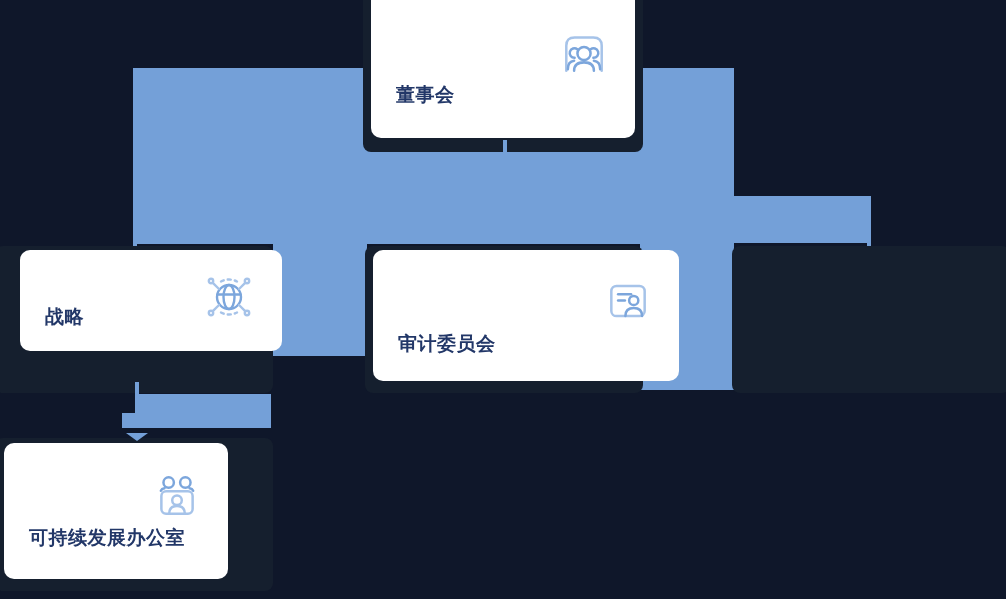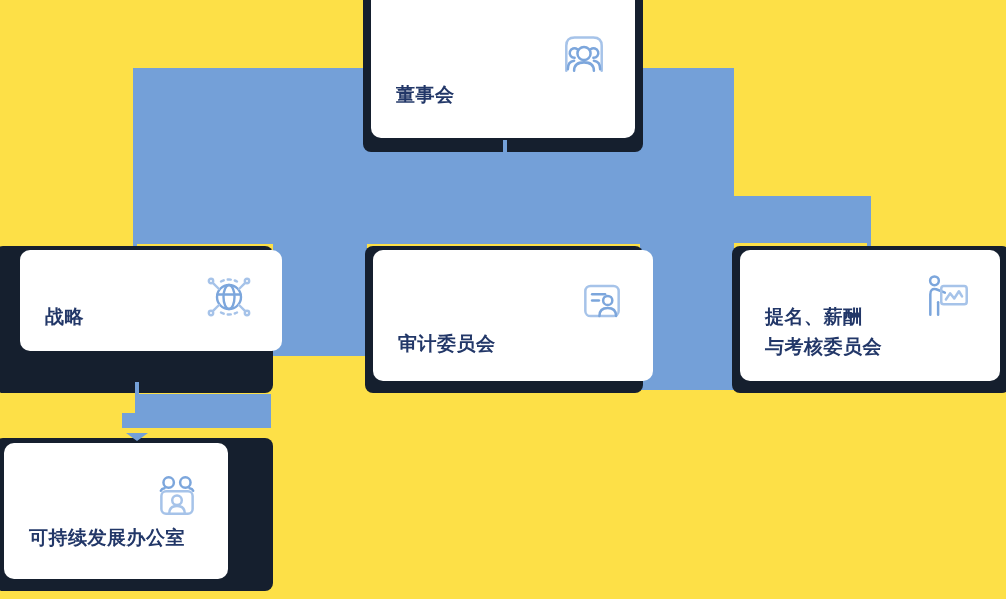--- a/index.html
+++ b/index.html
@@ -1,18 +1,18 @@
 <!DOCTYPE html>
 <html style="--connector: #74A0D8; --frame: #151F2E; --card-bg: #FFFFFF; --text: #223768; --icon-primary: #7CA6DC; --icon-secondary: #A6C3E9;"><head>
 <meta charset="utf-8">
 <title>Governance Org Chart</title>
 <style>
   html,body{margin:0;padding:0;background:#fff;}
   .stage{
-    position:relative;width:1006px;height:599px;background:#fde047;overflow:hidden;
+    position:relative;width:1006px;height:599px;background:#0f172a;overflow:hidden;
     font-family:"Liberation Sans","DejaVu Sans",sans-serif;
   }
   .conn{position:absolute;background:var(--connector);z-index:1;}
   .tick{z-index:3;}
   .arrow-down{
     position:absolute;width:0;height:0;z-index:3;
     border-left:11px solid transparent;border-right:11px solid transparent;
     border-top:8px solid var(--connector);
   }
   .frame{position:absolute;background:var(--frame);border-radius:8px;z-index:2;}
@@ -77,48 +77,35 @@
         <path class="is" d="M10.8 41.2 L17 35"></path>
       <circle class="is" cx="45" cy="43" r="2.2"></circle>
         <path class="is" d="M43.2 41.2 L37 35"></path>
     </svg>
     <div class="label" style="bottom:19px;">
       <div>战略</div>
     </div>
   </div>
 
   <div class="frame" style="left:365px;top:246px;width:278px;height:147px;"></div>
-  <div class="card" style="left:373px;top:250px;width:280px;height:131px;">
+  <div class="card" style="left:373px;top:250px;width:306px;height:131px;">
     <svg class="icon" style="top:26px;" width="50" height="50" viewBox="0 0 48 48">
       <rect class="is" x="8" y="9.5" width="32" height="29" rx="5"></rect>
       <path class="ip" d="M14.5 17.5 H27"></path>
       <path class="ip" d="M14.5 23.5 H21"></path>
       <circle class="ip" cx="29.5" cy="23.5" r="4.4"></circle>
       <path class="ip" d="M21.5 38.5 Q21.5 30.8 29.5 30.8 Q37.5 30.8 37.5 38.5"></path>
     </svg>
     <div class="label" style="bottom:22px;">
       <div>审计委员会</div>
       <div></div>
     </div>
   </div>
 
   <div class="frame" style="left:732px;top:246px;width:278px;height:147px;"></div>
-  <div class="card" style="left:740px;top:250px;width:260px;height:131px;">
-    <svg class="icon" style="top:22px;" width="52" height="52" viewBox="0 0 50 50">
-      <circle class="ip" cx="12" cy="8.5" r="4.2"></circle>
-      <path class="ip" d="M8 41 V21.5 Q8 15.3 13.6 16.6 L22 19.8"></path>
-      <path class="ip" d="M15.5 41 V29"></path>
-      <rect class="is" x="18.5" y="13.5" width="24.5" height="17.5" rx="2.5"></rect>
-      <polyline class="is" points="23,26.5 27,20.5 31,25.5 35.5,18.5 38.5,23.5"></polyline>
-    </svg>
-    <div class="label" style="bottom:19px;">
-      <div>提名、薪酬</div>
-      <div>与考核委员会</div>
-    </div>
-  </div>
 
   <div class="frame" style="left:-5px;top:438px;width:278px;height:153px;"></div>
   <div class="card" style="left:4px;top:443px;width:224px;height:136px;">
     <svg class="icon" style="top:28px;" width="50" height="50" viewBox="0 0 48 48">
       <circle class="ip" cx="16" cy="11" r="5"></circle>
       <circle class="ip" cx="32" cy="11" r="5"></circle>
       <path class="ip" d="M8.5 19 Q9.3 17 12 16.6"></path>
       <path class="ip" d="M39.5 19 Q38.7 17 36 16.6"></path>
       <rect class="is" x="9" y="19.5" width="30" height="21.5" rx="4.5"></rect>
       <circle class="is" cx="24" cy="28" r="4.6"></circle>

